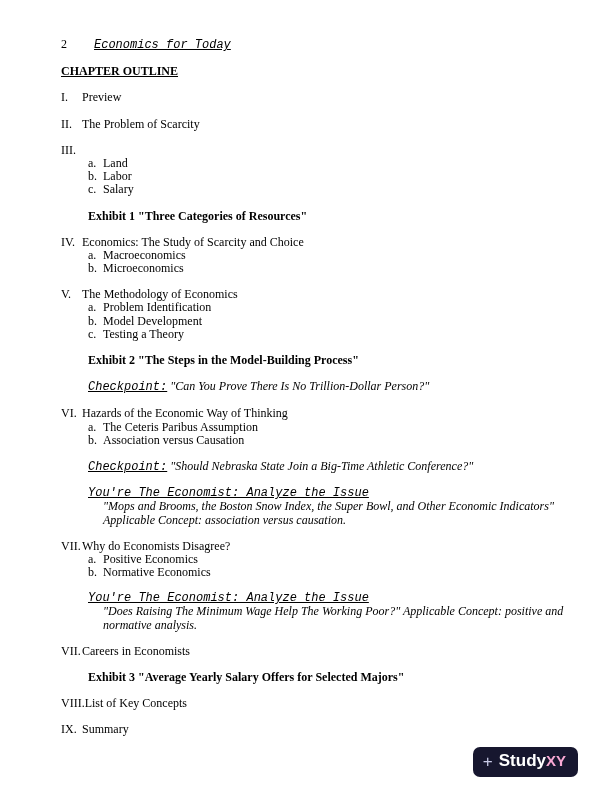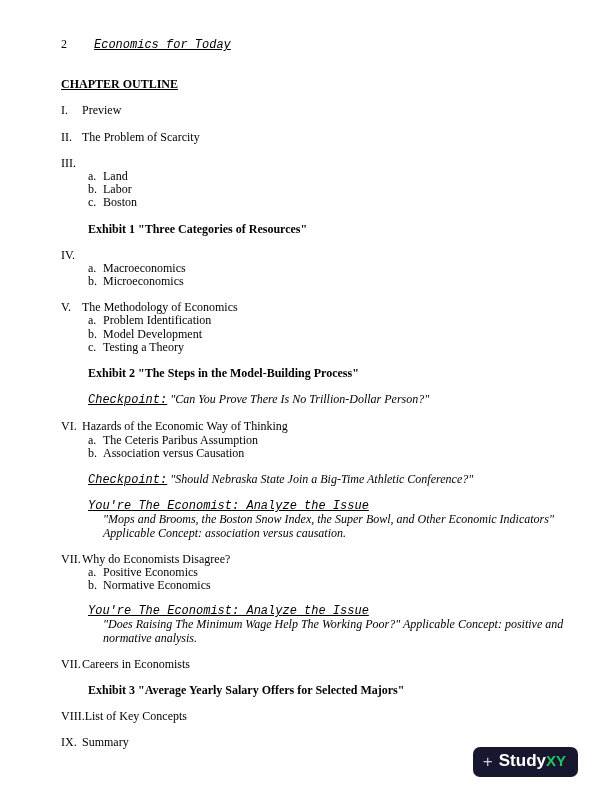--- a/index.html
+++ b/index.html
@@ -21,41 +21,41 @@
   .sub { margin-left: 27px; }
   .subnum { min-width: 15px; flex: none; }
   .indent1 { margin-left: 27px; }
   .indent2 { margin-left: 42px; }
   .mt { margin-top: 13px; }
   .bold { font-weight: bold; }
   .italic { font-style: italic; }
   .underline { text-decoration: underline; font-family: Liberation Mono, monospace; }
   .header-row { display: flex; align-items: baseline; }
   .header-title { margin-left: 27px; }
-  .heading { margin-top: 26px; font-weight: bold; text-decoration: underline; }
+  .heading { margin-top: 13px; font-weight: bold; text-decoration: underline; }
   .logo {
     position: absolute;
     right: 34px;
     bottom: 15px;
     display: flex;
     align-items: center;
     background: #17172f;
     border-radius: 7px;
     padding: 5px 12px 6px 10px;
     font-family: "Liberation Sans", sans-serif;
   }
   .logo-plus {
     color: #c9cbe8;
     font-size: 17px;
     font-weight: 300;
     margin-right: 6px;
     line-height: 1;
   }
   .logo-study { color: #ffffff; font-size: 17px; font-weight: bold; }
-  .logo-xy { color: #22c55e; font-size: 15px; font-weight: bold; }
+  .logo-xy { color: #f9a8d4; font-size: 15px; font-weight: bold; }
 </style>
 </head>
 <body>
 
 <div class="page">
 
   <div class="header-row">
     <span>2</span>
     <span class="header-title italic underline">Economics for Today</span>
   </div>
@@ -78,27 +78,28 @@
   <div class="row sub">
     <span class="subnum">a.</span>
     <span>Land</span>
   </div>
   <div class="row sub">
     <span class="subnum">b.</span>
     <span>Labor</span>
   </div>
   <div class="row sub">
     <span class="subnum">c.</span>
-    <span>Boston</span>
+    <span>Salary</span>
   </div>
 
   <div class="mt indent1 bold">Exhibit 1 "Three Categories of Resources"</div>
 
   <div class="row mt">
     <span class="num">IV.</span>
+    <span>Economics: The Study of Scarcity and Choice</span>
   </div>
   <div class="row sub">
     <span class="subnum">a.</span>
     <span>Macroeconomics</span>
   </div>
   <div class="row sub">
     <span class="subnum">b.</span>
     <span>Microeconomics</span>
   </div>
 

